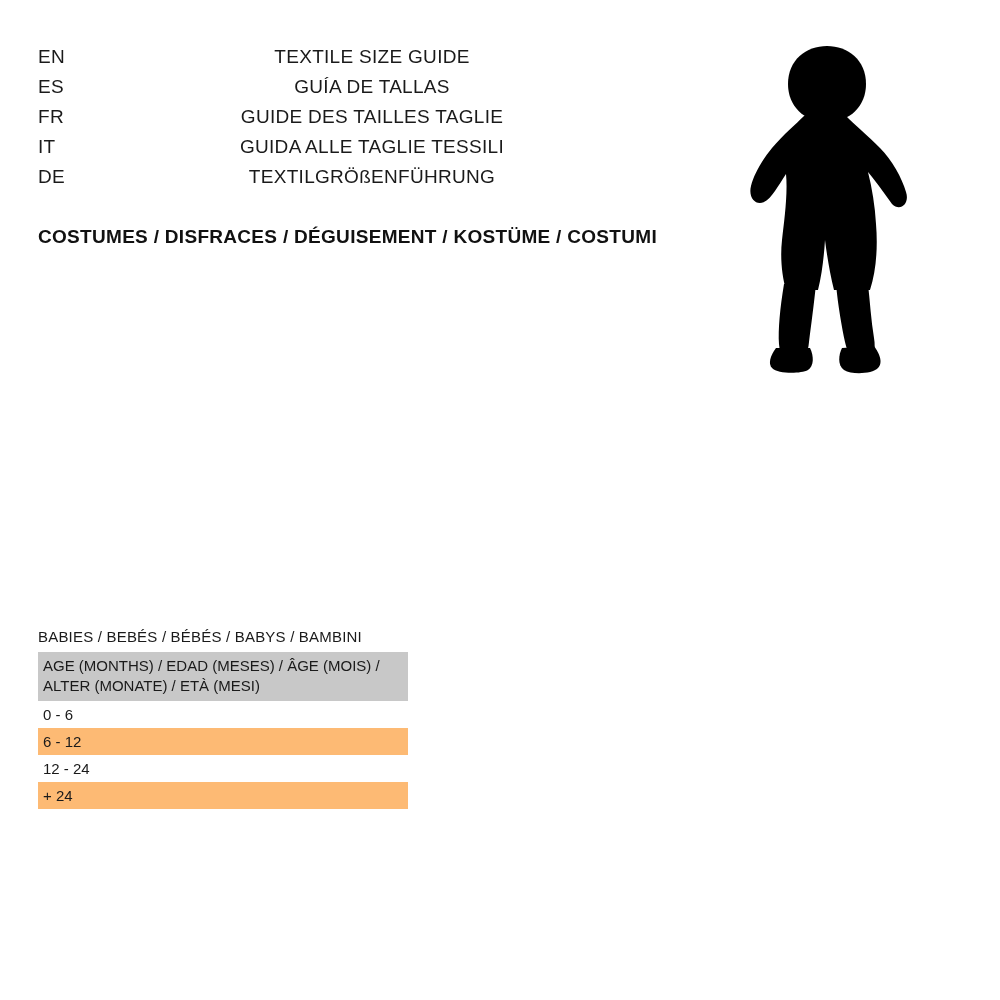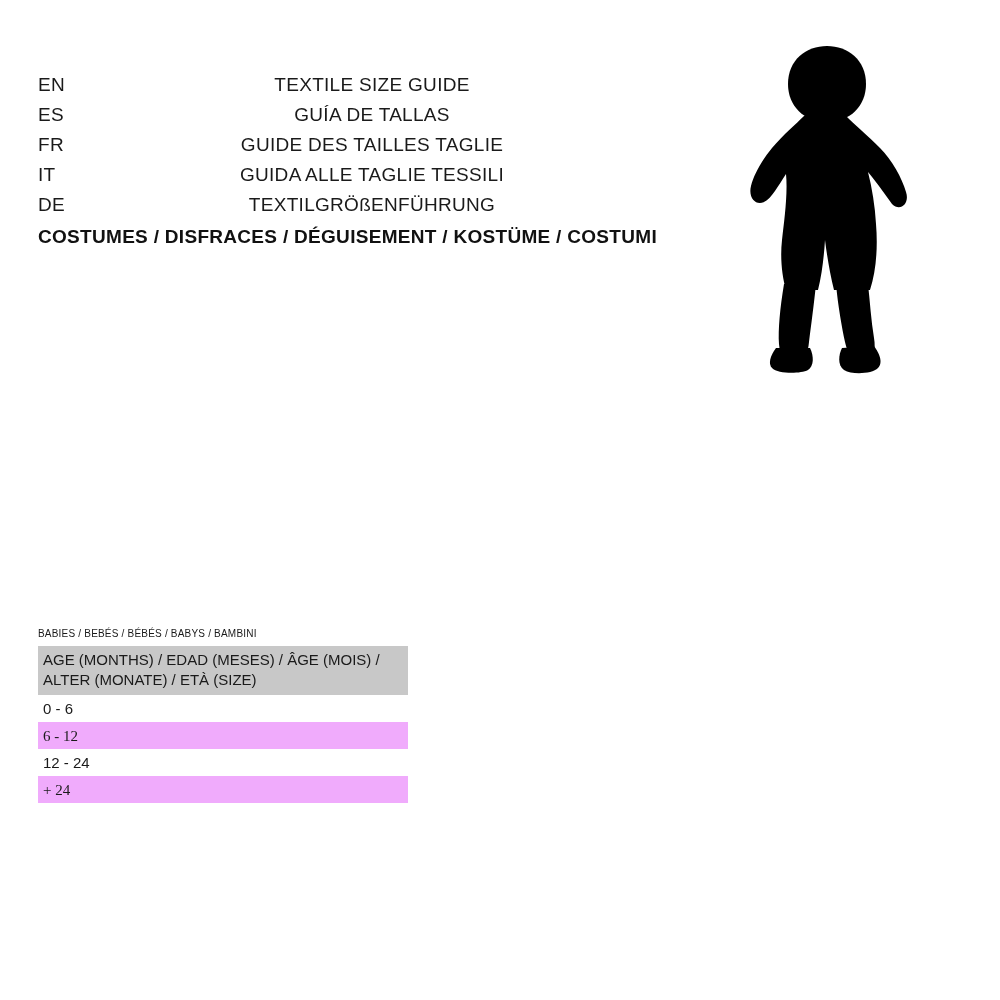--- a/index.html
+++ b/index.html
@@ -20,21 +20,20 @@
     position: absolute;
     inset: 0;
   }
 
   
   .lang-block {
     position: absolute;
     left: 38px;
     top: 46px;
     width: 620px;
-    margin-top: 28px;
   }
   .lang-row {
     display: flex;
     align-items: baseline;
     height: 30px;
     font-size: 19px;
     letter-spacing: 0.3px;
     color: #1a1a1a;
   }
   .lang-code {
@@ -73,21 +72,21 @@
   }
 
   
   .table-section {
     position: absolute;
     left: 38px;
     top: 628px;
     width: 380px;
   }
   .table-caption {
-    font-size: 10px;
+    font-size: 15px;
     color: #1a1a1a;
     letter-spacing: 0.2px;
     margin-bottom: 7px;
     white-space: nowrap;
   }
   table.size-table {
     border-collapse: collapse;
     width: 370px;
     table-layout: fixed;
   }
@@ -101,22 +100,21 @@
     color: #1a1a1a;
   }
   table.size-table td {
     font-size: 15px;
     line-height: 20px;
     padding: 4px 5px 3px 5px;
     color: #1a1a1a;
     background: #ffffff;
   }
   table.size-table tr.alt td {
-    background: #f0abfc;
-    font-family: Liberation Serif, serif;
+    background: #fdba74;
   }
 </style>
 </head>
 <body>
 
 <div class="page">
 
   <div class="lang-block">
     <div class="lang-row">
       <span class="lang-code">EN</span>
@@ -184,21 +182,21 @@
         <path d="M116 304 C112 312 112 322 118 326 C126 331 146 330 152 324 C157 319 154 310 148 302 Z"></path>
       </g>
     </svg>
   </div>
 
   <div class="table-section">
     <div class="table-caption">BABIES / BEBÉS / BÉBÉS / BABYS / BAMBINI</div>
     <table class="size-table">
       <thead>
         <tr>
-          <th>AGE (MONTHS) / EDAD (MESES) / ÂGE (MOIS) / ALTER (MONATE) / ETÀ (SIZE)</th>
+          <th>AGE (MONTHS) / EDAD (MESES) / ÂGE (MOIS) / ALTER (MONATE) / ETÀ (MESI)</th>
         </tr>
       </thead>
       <tbody>
         <tr>
           <td>0 - 6</td>
         </tr>
         <tr class="alt">
           <td>6 - 12</td>
         </tr>
         <tr>

